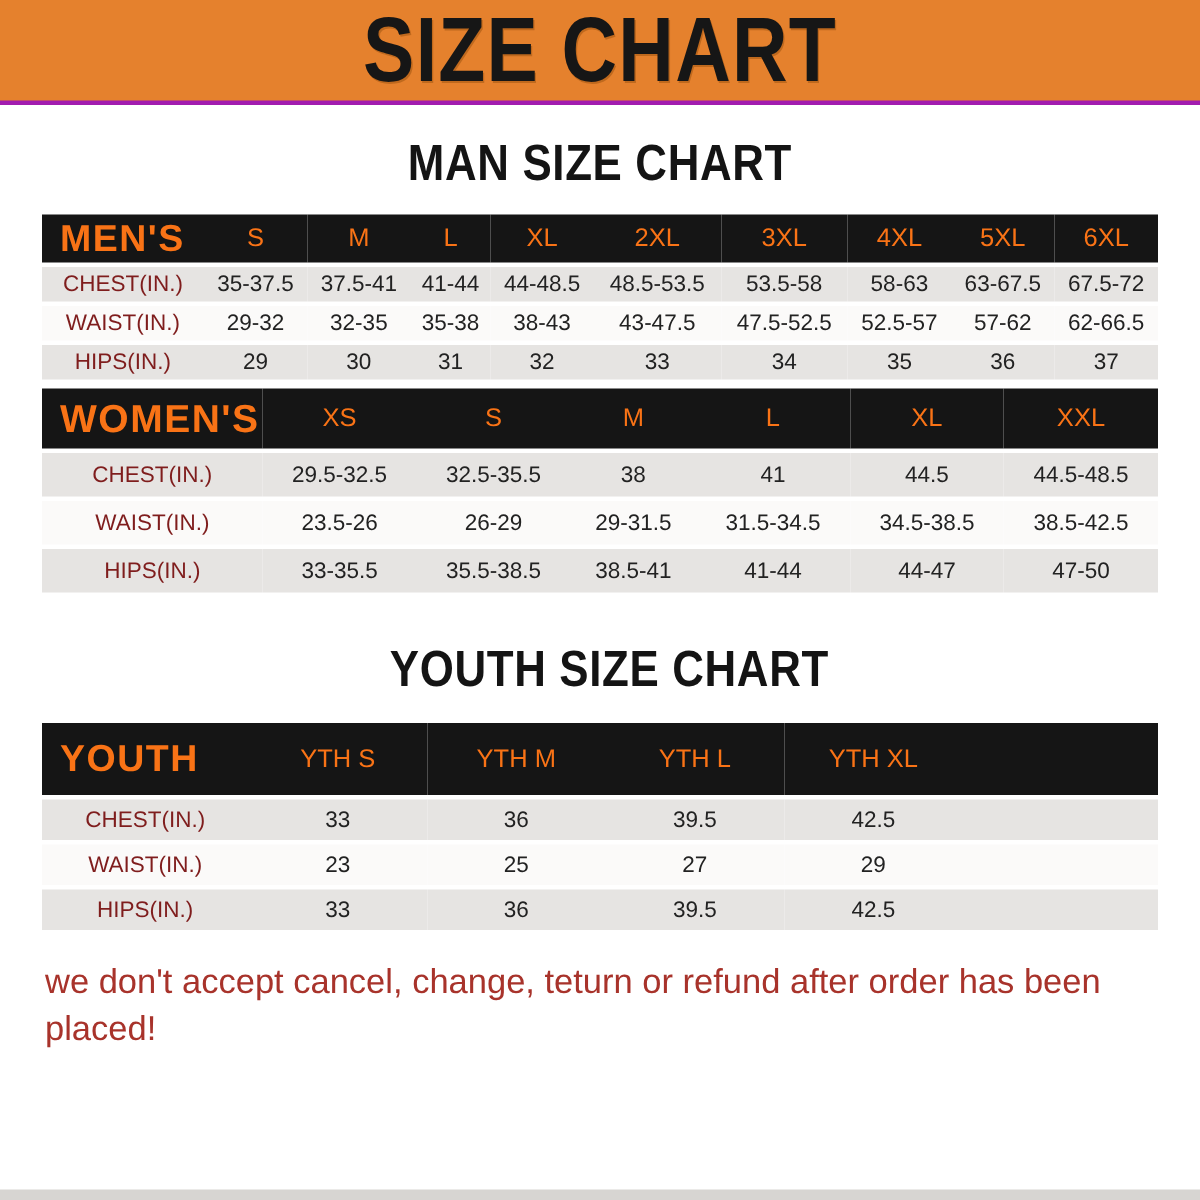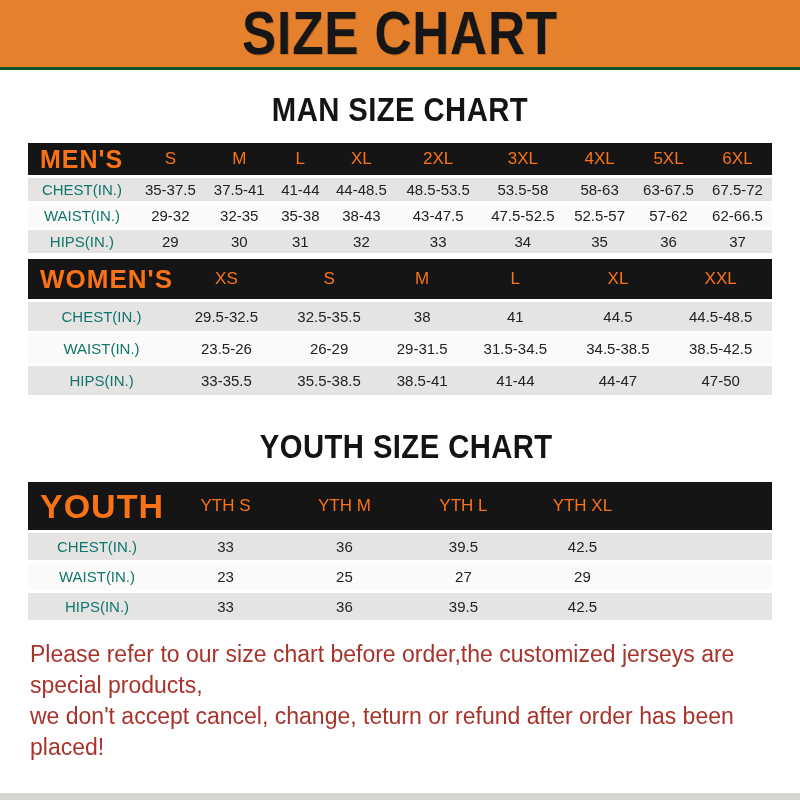--- a/index.html
+++ b/index.html
@@ -4,21 +4,21 @@
 <style>
   html,body{margin:0;padding:0;}
   body{
     width:800px;height:800px;position:relative;overflow:hidden;
     background:#ffffff;
     font-family:"Liberation Sans",sans-serif;
     color:#1c1c1c;
   }
   
   .banner{
-    height:67px;background:#E5812D;border-bottom:3px solid #14532d;
+    height:67px;background:#E5812D;border-bottom:3px solid #a21caf;
     display:flex;align-items:center;justify-content:center;
   }
   .banner-title{
     display:inline-block;font-size:61px;font-weight:bold;color:#161616;
     line-height:1;letter-spacing:1px;transform:scaleX(0.84);
     text-shadow:1px 1px 0 rgba(120,60,0,0.35);
     white-space:nowrap;
   }
   
   .heading{text-align:center;margin:21px 0 13px;}
@@ -39,28 +39,28 @@
     padding:0 2px;white-space:nowrap;
   }
   table.size-table thead th.corner{
     font-weight:bold;text-align:left;padding-left:12px;letter-spacing:1px;white-space:nowrap;
   }
   table.size-table tbody tr:nth-child(odd){background:#E6E4E2;}
   table.size-table tbody tr:nth-child(even){background:#FBFAF9;}
   table.size-table tbody td{
     font-size:15px;text-align:center;color:#222;padding:0 2px;white-space:nowrap;
   }
-  table.size-table td.rowlabel{font-size:15px;color:#0f766e;}
+  table.size-table td.rowlabel{font-size:15px;color:#7f1d1d;}
   th.spacer,td.spacer{padding:0;}
   
   .tbl-men   thead th{height:32px;} .tbl-men   thead th.corner{font-size:25px;}
   .tbl-men   tbody td{height:23px;}
   .tbl-women thead th{height:40px;} .tbl-women thead th.corner{font-size:26px;}
   .tbl-women tbody td{height:29px;}
-  .tbl-youth thead th{height:48px;} .tbl-youth thead th.corner{font-size:34px;}
+  .tbl-youth thead th{height:48px;} .tbl-youth thead th.corner{font-size:25px;}
   .tbl-youth tbody td{height:27px;}
   
   .disclaimer{
     margin:16px 0 0 30px;color:#A8332B;font-size:23px;line-height:31px;
   }
   .bottom-strip{
     position:absolute;bottom:0;left:0;width:800px;height:7px;background:#D7D5D2;
   }
 </style>
 </head>
@@ -242,17 +242,16 @@
           <td>36</td>
           <td>39.5</td>
           <td>42.5</td>
           <td class="spacer"></td>
         </tr>
       </tbody>
   </table>
 </div>
 
 <div class="disclaimer">
-  <div>Please refer to our size chart before order,the customized jerseys are special products,</div>
   <div>we don't accept cancel, change, teturn or refund after order has been placed!</div>
 </div>
 
 <div class="bottom-strip"></div>
 
 </body></html>

